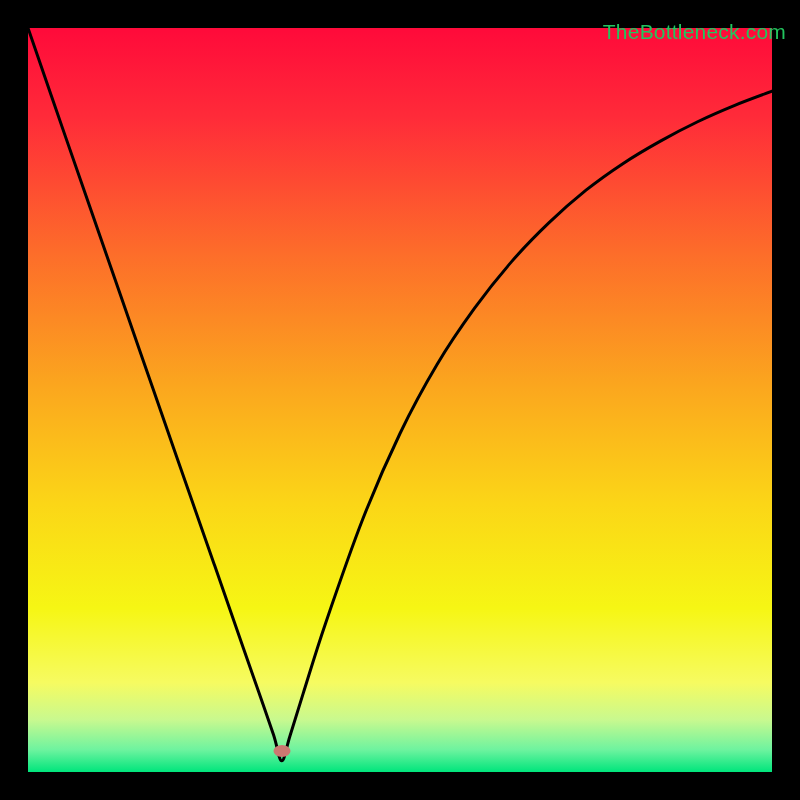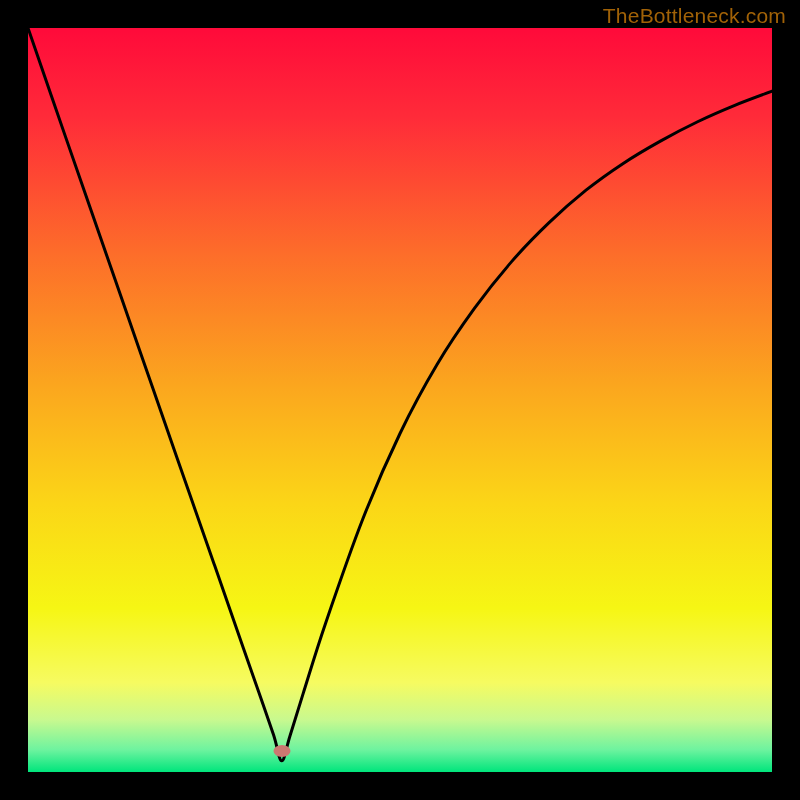--- a/index.html
+++ b/index.html
@@ -6,23 +6,23 @@
   body {
     width: 800px;
     height: 800px;
     background: #000;
     position: relative;
     overflow: hidden;
     font-family: Arial, Helvetica, sans-serif;
   }
   .watermark {
     position: absolute;
-    top: 4px;
+    top: 20px;
     right: 14px;
-    color: #a16207;
+    color: #22c55e;
     font-size: 21px;
     font-weight: 500;
     letter-spacing: 0.2px;
     z-index: 10;
   }
   .plot {
     position: absolute;
     left: 28px;
     top: 28px;
     width: 744px;

